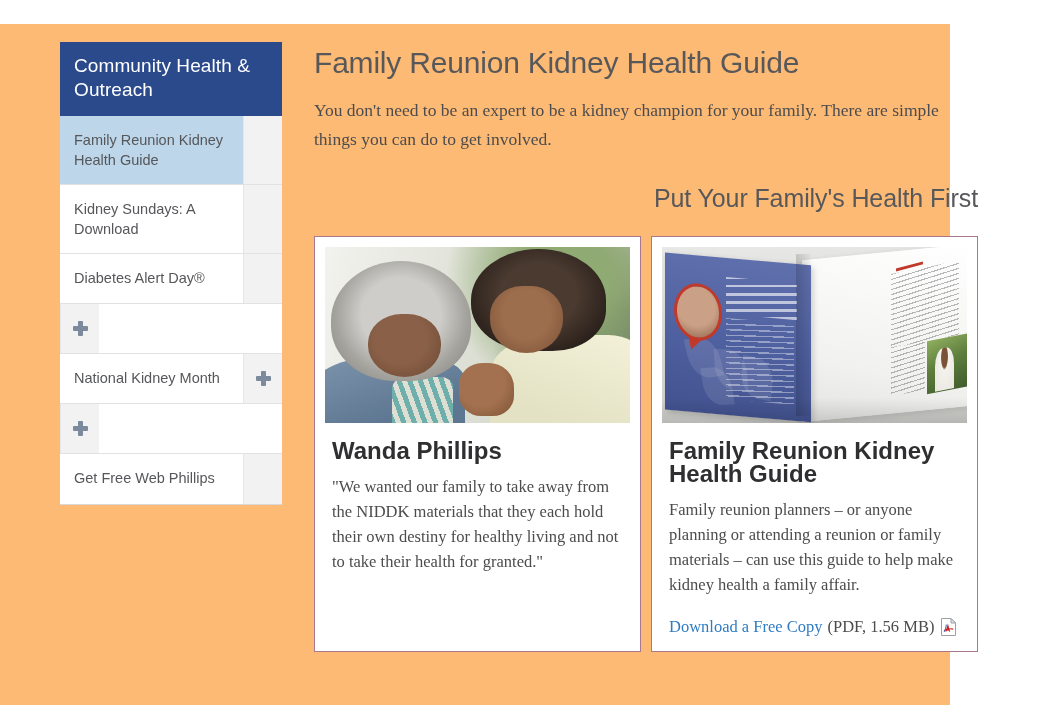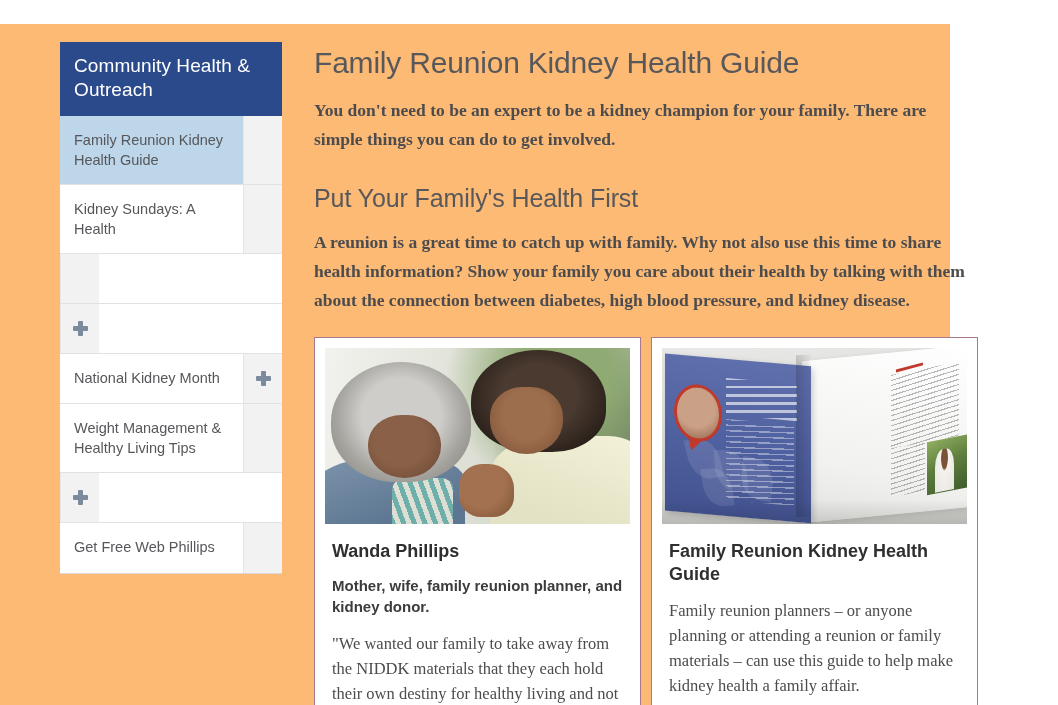--- a/index.html
+++ b/index.html
@@ -114,30 +114,30 @@
     color: #58585b;
     margin: 0 0 14px 0;
     letter-spacing: -0.2px;
   }
   .lede, .body-para {
     font-family: "Liberation Serif", serif;
     font-size: 17.5px;
     line-height: 29px;
     color: #4c4c4e;
     margin: 0;
-    font-weight: bold;
   }
   .section-title {
     font-family: "Liberation Sans", sans-serif;
     font-size: 25px;
     line-height: 32px;
     font-weight: 400;
     color: #58585b;
     margin: 28px 0 14px 0;
     letter-spacing: -0.1px;
+    text-align: right;
   }
 
   
   .card-row {
     display: flex;
     gap: 10px;
     margin-top: 22px;
   }
   .card {
     border: 1px solid #a9788e;
@@ -155,21 +155,21 @@
     height: 176px;
     overflow: hidden;
     position: relative;
     background: #e9eae4;
   }
   .card-body {
     padding: 6px 7px 0 7px;
   }
   .card-title {
     font-family: "Liberation Sans", sans-serif;
-    font-size: 18px;
+    font-size: 24px;
     line-height: 23px;
     font-weight: bold;
     color: #2f2f31;
     margin: 10px 0 12px 0;
   }
   .card-subtitle {
     font-family: "Liberation Sans", sans-serif;
     font-size: 15px;
     line-height: 21px;
     font-weight: bold;
@@ -388,45 +388,42 @@
     <div class="sidebar-header">Community Health &amp; Outreach</div>
 
     <div class="nav-list">
 
       <div class="nav-item active">
         <div class="nav-label">Family Reunion Kidney Health Guide</div>
         <div class="nav-toggle"></div>
       </div>
 
       <div class="nav-item">
-        <div class="nav-label">Kidney Sundays: A Health</div>
+        <div class="nav-label">Kidney Sundays: A Download</div>
         <div class="nav-toggle"></div>
       </div>
 
       <div class="nav-item">
+        <div class="nav-label">Diabetes Alert Day®</div>
         <div class="nav-toggle"></div>
       </div>
 
       <div class="nav-item">
         <div class="nav-toggle">
           <span class="plus-glyph"></span>
         </div>
       </div>
 
       <div class="nav-item">
         <div class="nav-label">National Kidney Month</div>
         <div class="nav-toggle">
           <span class="plus-glyph"></span>
         </div>
       </div>
 
-      <div class="nav-item">
-        <div class="nav-label">Weight Management &amp; Healthy Living Tips</div>
-        <div class="nav-toggle"></div>
-      </div>
 
       <div class="nav-item">
         <div class="nav-toggle">
           <span class="plus-glyph"></span>
         </div>
       </div>
 
       <div class="nav-item">
         <div class="nav-label">Get Free Web Phillips</div>
         <div class="nav-toggle"></div>
@@ -436,40 +433,38 @@
   </nav>
 
   <main class="main">
 
     <h1 class="page-title">Family Reunion Kidney Health Guide</h1>
 
     <p class="lede">You don't need to be an expert to be a kidney champion for your family. There are simple things you can do to get involved.</p>
 
     <h2 class="section-title">Put Your Family's Health First</h2>
 
-    <p class="body-para">A reunion is a great time to catch up with family. Why not also use this time to share health information? Show your family you care about their health by talking with them about the connection between diabetes, high blood pressure, and kidney disease.</p>
 
     <div class="card-row">
 
       <section class="card left">
         <div class="card-media">
           <div class="photo-women">
             <div class="pw-right-shirt"></div>
             <div class="pw-left-shirt"></div>
             <div class="pw-scarf"></div>
             <div class="pw-right-hair"></div>
             <div class="pw-right-face"></div>
             <div class="pw-left-hair"></div>
             <div class="pw-left-face"></div>
             <div class="pw-hand"></div>
           </div>
         </div>
         <div class="card-body">
           <h3 class="card-title">Wanda Phillips</h3>
-          <p class="card-subtitle">Mother, wife, family reunion planner, and kidney donor.</p>
           <p class="card-quote">"We wanted our family to take away from the NIDDK materials that they each hold their own destiny for healthy living and not to take their health for granted."</p>
         </div>
       </section>
 
       <section class="card right">
         <div class="card-media">
           <div class="photo-booklet">
             <div class="bk-page-right">
               <div class="bk-redline"></div>
               <div class="bk-rtext-a"></div>

